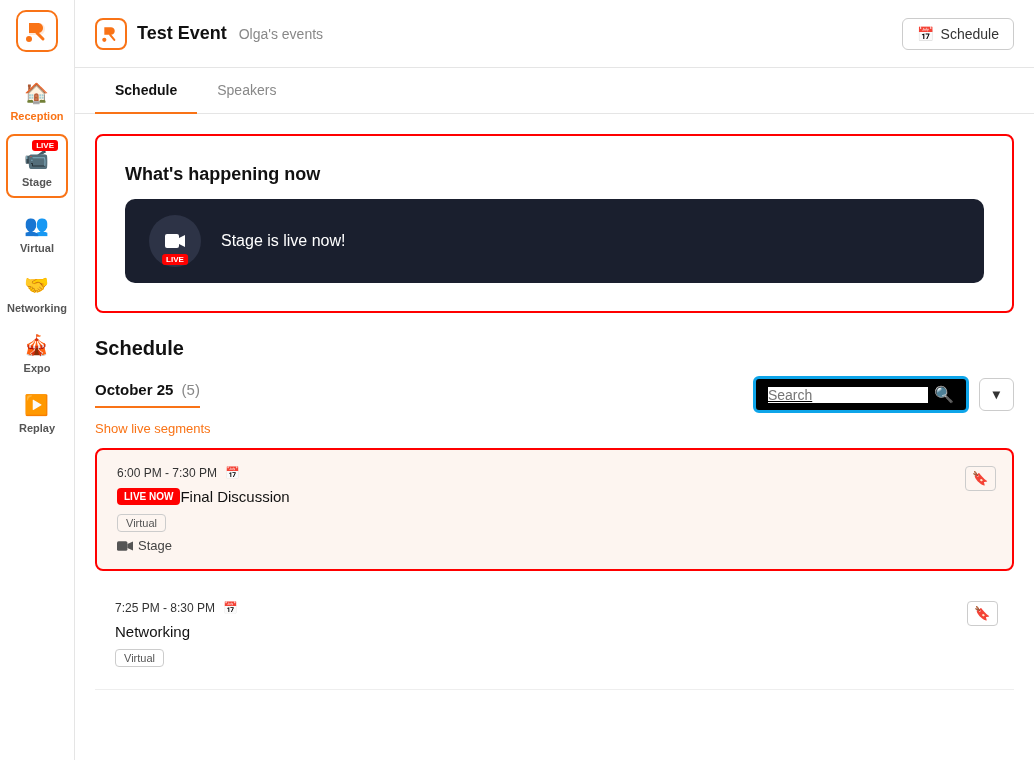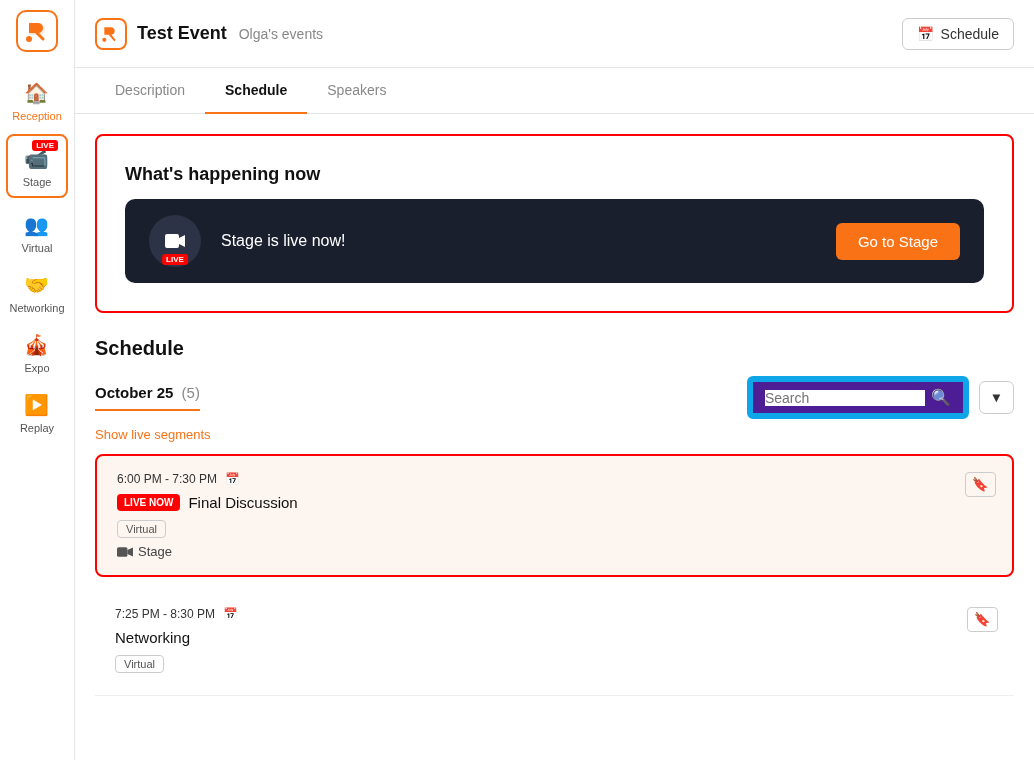--- a/index.html
+++ b/index.html
@@ -47,20 +47,21 @@
       justify-content: center;
       color: #555;
       font-size: 20px;
     }
     .sidebar-item.active .sidebar-item-icon { color: #f97316; }
     .sidebar-item-label {
       font-size: 11px;
       color: #555;
       margin-top: 2px;
       text-align: center;
+      font-weight: bold;
     }
     .sidebar-item.stage-item {
       border: 2px solid #f97316;
       border-radius: 8px;
       margin: 4px 6px;
       width: calc(100% - 12px);
       background: #fff;
     }
     .live-badge {
       position: absolute;
@@ -243,25 +244,26 @@
       margin-left: 4px;
     }
     .search-filter-row {
       display: flex;
       align-items: center;
       gap: 10px;
     }
     .search-box {
       display: flex;
       align-items: center;
-      border: 6px solid #0ea5e9;
+      border: 3px solid #0ea5e9;
       border-radius: 6px;
       padding: 6px 12px;
       gap: 6px;
-      background: #4c1d95;
+      background: #000000;
+      text-decoration: underline;
     }
     .search-box input {
       border: none;
       outline: none;
       font-size: 14px;
       color: #888;
       width: 160px;
     }
     .filter-btn {
       background: #fff;
@@ -294,21 +296,21 @@
       font-weight: 500;
       color: #333;
       display: flex;
       align-items: center;
       gap: 8px;
       margin-bottom: 8px;
     }
     .schedule-item-title-row {
       display: flex;
       align-items: center;
-      gap: 8px;
+      gap: 0;
       margin-bottom: 8px;
     }
     .livenow-badge {
       background: red;
       color: #fff;
       font-size: 10px;
       font-weight: bold;
       padding: 3px 7px;
       border-radius: 4px;
     }
@@ -416,23 +418,20 @@
     </div>
     <span class="event-title">Test Event</span>
     <span class="event-subtitle">Olga's events</span>
     <button class="schedule-btn">
       <span>📅</span>
       <span>Schedule</span>
     </button>
   </div>
 
   <div class="content-tabs">
-    <div class="tab">
-      <span>Description</span>
-    </div>
     <div class="tab active">
       <span>Schedule</span>
     </div>
     <div class="tab">
       <span>Speakers</span>
     </div>
   </div>
 
   <div class="content-scroll">
 
@@ -440,21 +439,20 @@
       <div class="section-title">What's happening now</div>
       <div class="live-stage-banner">
         <div class="stage-icon-circle">
           <svg width="24" height="24" viewBox="0 0 24 24" fill="white">
             <rect x="2" y="5" width="14" height="14" rx="2" fill="white"></rect>
             <path d="M16 9l6-3v12l-6-3V9z" fill="white"></path>
           </svg>
           <span class="live-dot">LIVE</span>
         </div>
         <span class="stage-live-text">Stage is live now!</span>
-        <button class="go-to-stage-btn">Go to Stage</button>
       </div>
     </div>
 
     <div>
       <div class="schedule-section-title">Schedule</div>
 
       <div class="date-search-row">
         <div class="date-tab">
           <span>October 25</span>
           <span class="count">(5)</span>

